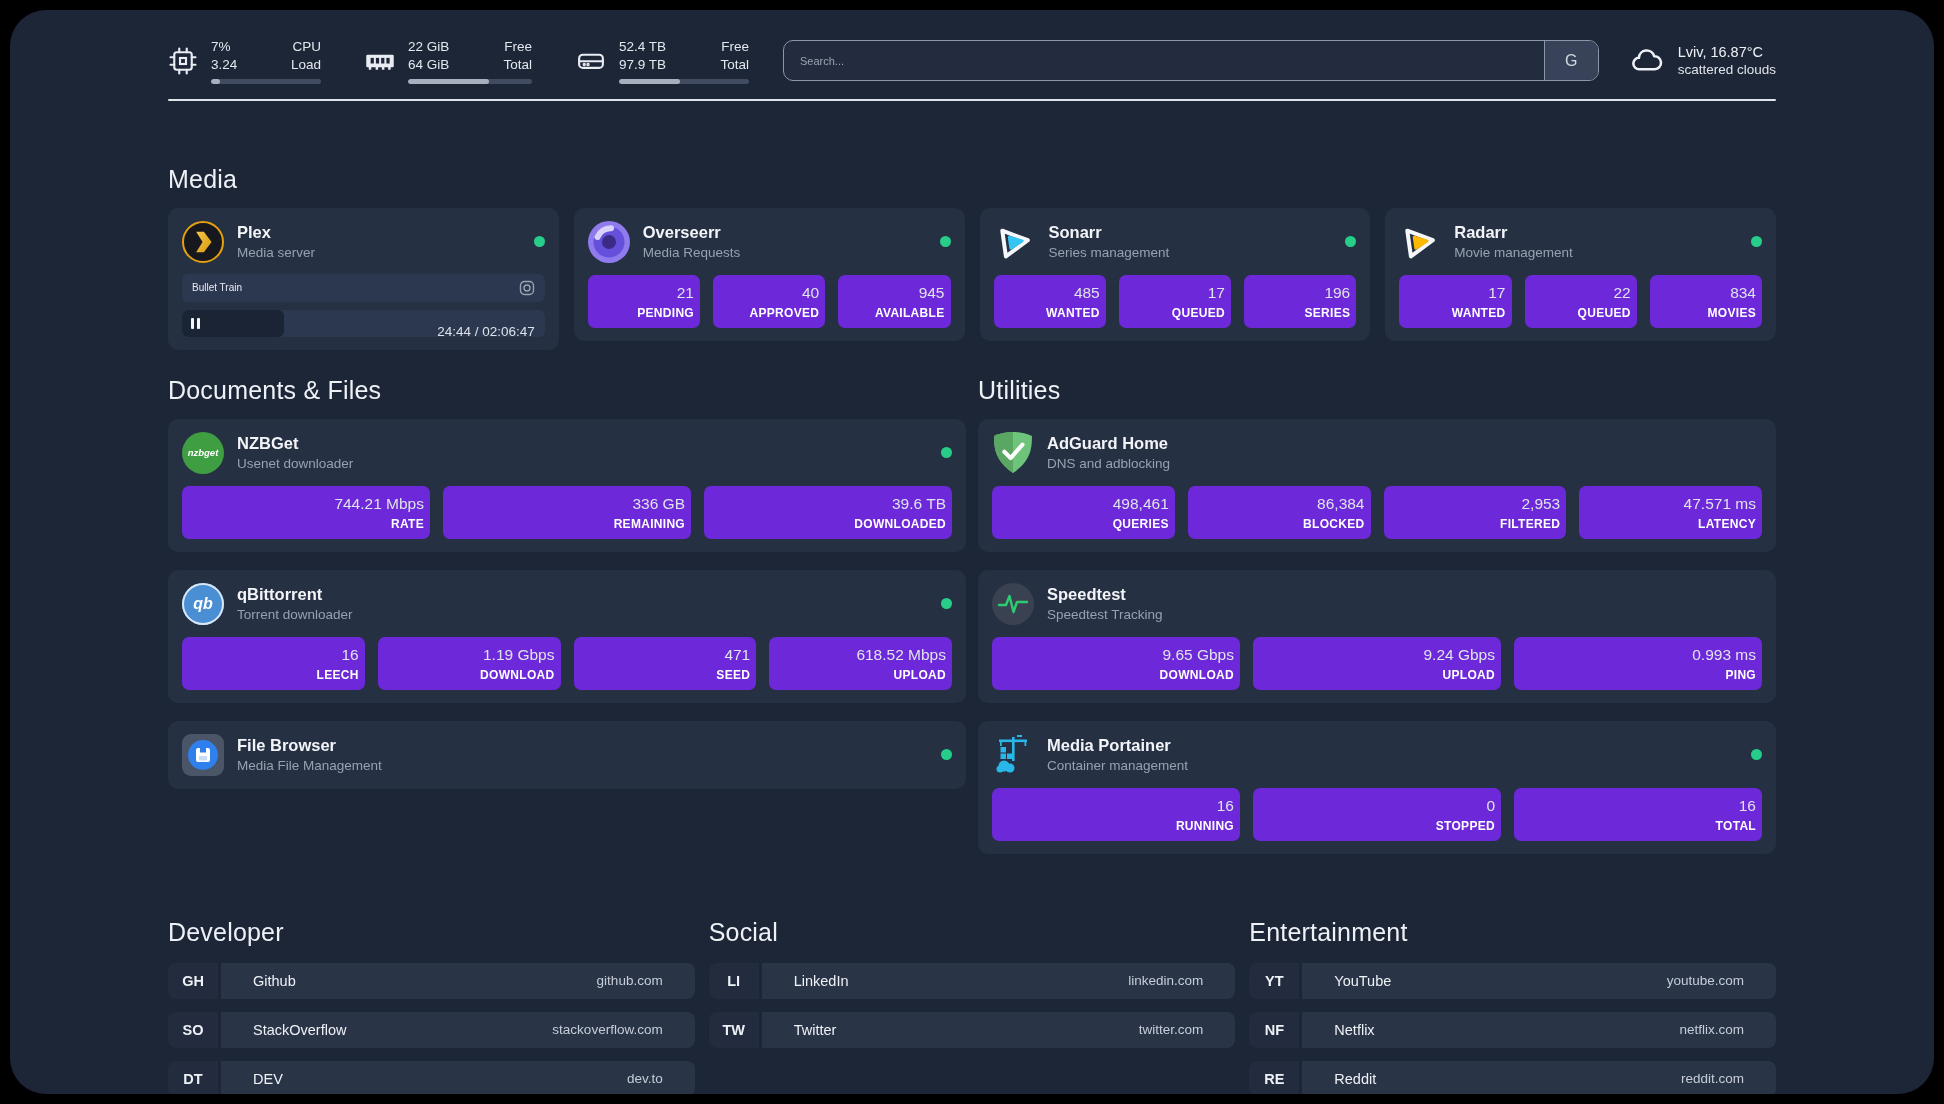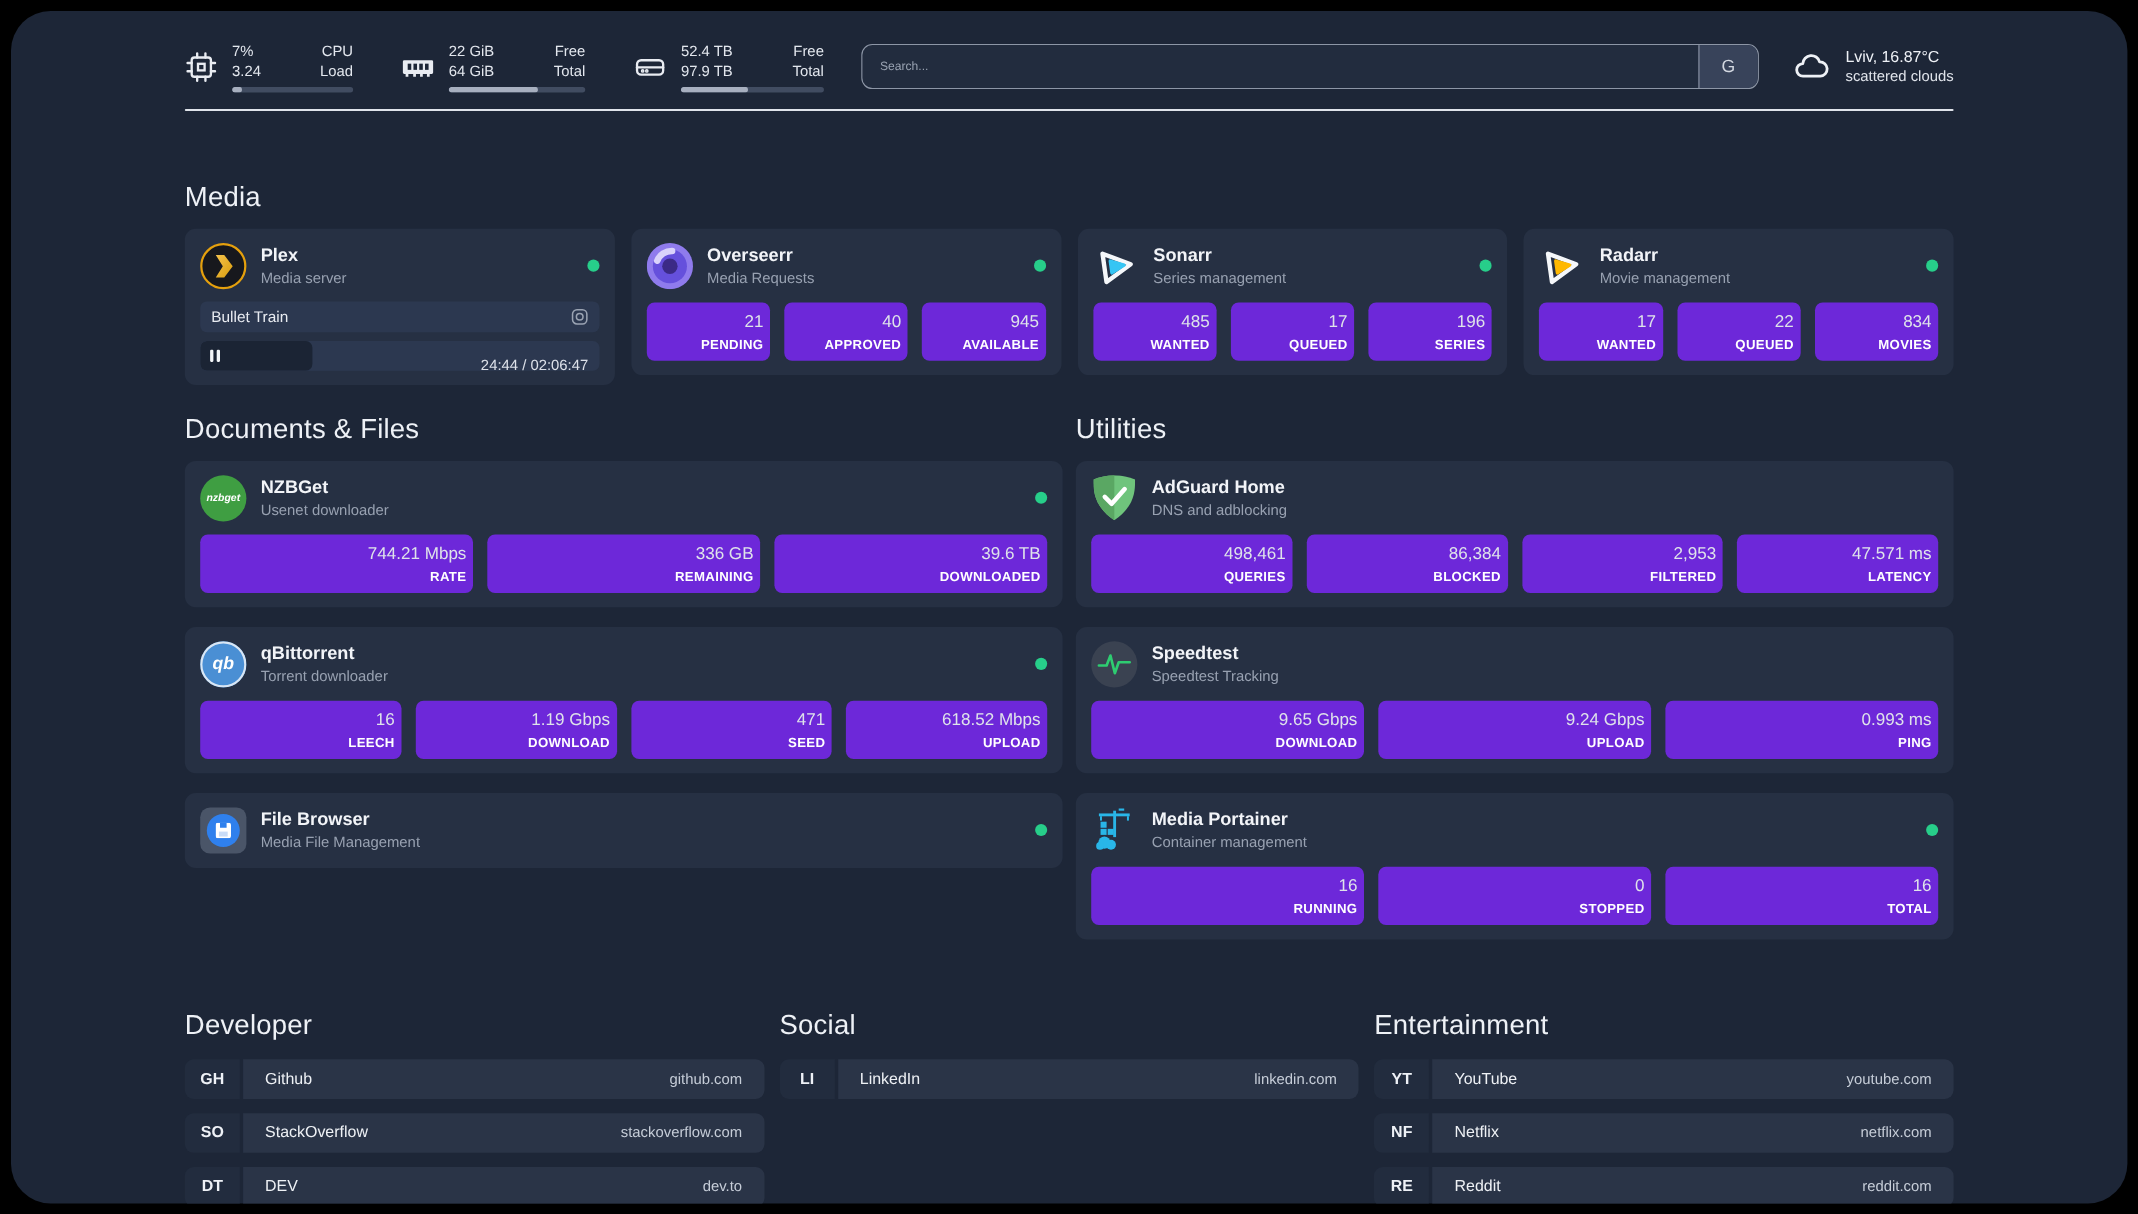--- a/index.html
+++ b/index.html
@@ -49,21 +49,21 @@
   .titles .s { font-size:13.5px; color:#98a1b1; margin-top:3px; }
   .dot { width:11px; height:11px; border-radius:50%; background:#27ce8a; margin-left:auto; flex:none; }
 
   .stats { display:grid; grid-auto-flow:column; grid-auto-columns:1fr; gap:13px; margin-top:12px; }
   .stat { background:#6d28d9; border-radius:7px; padding:9px 6px 8px; text-align:right; }
   .stat .v { font-size:15.5px; color:#dfe3ea; white-space:nowrap; }
   .stat .l { font-size:12px; font-weight:700; color:#ffffff; margin-top:4px; letter-spacing:.3px; }
 
   
   .np-row { margin-top:11px; background:#2c3850; border-radius:6px; padding:6px 10px; display:flex;
-            align-items:center; font-size:14px; color:#e8ebf1; }
+            align-items:center; font-size:10px; color:#e8ebf1; }
   .lens-icon { margin-left:auto; width:16px; height:16px; color:#9aa3b2; }
   .pb-row { margin-top:8px; background:#2c3850; border-radius:6px; height:27px; position:relative;
             display:flex; align-items:center; overflow:hidden; }
   .pb-elapsed { position:absolute; left:0; top:0; bottom:0; background:#1b2434; border-radius:6px;
                 display:flex; align-items:center; padding-left:9px; }
   .pause { display:flex; gap:3px; cursor:pointer; }
   .pause span { width:3px; height:11px; background:#f4f6f9; border-radius:1px; }
   .pb-time { margin-left:auto; padding-right:10px; font-size:13.5px; color:#dde1e9; position:relative;margin-top:16px; }
 
   
@@ -77,21 +77,21 @@
   .fb-inner { width:30px; height:30px; border-radius:50%; background:#2f80ed; display:flex; align-items:center; justify-content:center; }
   .st-circle { background:#3a4251; }
 
   
   .bookmarks { margin-top:64px; display:grid; grid-template-columns:repeat(3,1fr); gap:14px; }
   .bm-list { margin-top:16px; display:flex; flex-direction:column; gap:13px; }
   .bm-row { display:flex; height:36px; cursor:pointer; }
   .bm-abbr { width:50px; flex:none; background:#222c3e; border-radius:8px 0 0 8px; display:flex;
              align-items:center; justify-content:center; color:#eef1f6; font-weight:700; font-size:14.5px; }
   .bm-bar { flex:1; margin-left:3px; background:#2a3447; border-radius:0 8px 8px 0; display:flex;
-            align-items:center; padding:0 20px; }
+            align-items:center; padding:0 32px; }
   .bm-name { font-size:14.5px; color:#eef1f5; }
   .bm-url { margin-left:auto; font-size:13.5px; color:#c6cdd8; }
 
   svg { display:block; }
 </style>
 </head>
 <body>
 
 <div class="panel">
 <div class="content">
@@ -564,20 +564,27 @@
     <div>
       <div class="section-h">Social</div>
       <div class="bm-list">
         <div class="bm-row">
           <div class="bm-abbr">LI</div>
           <div class="bm-bar">
                 <span class="bm-name">LinkedIn</span>
                 <span class="bm-url">linkedin.com</span>
               </div>
         </div>
+        <div class="bm-row">
+          <div class="bm-abbr">TW</div>
+          <div class="bm-bar">
+                <span class="bm-name">Twitter</span>
+                <span class="bm-url">twitter.com</span>
+              </div>
+        </div>
       </div>
     </div>
 
     <div>
       <div class="section-h">Entertainment</div>
       <div class="bm-list">
         <div class="bm-row">
           <div class="bm-abbr">YT</div>
           <div class="bm-bar">
                 <span class="bm-name">YouTube</span>

